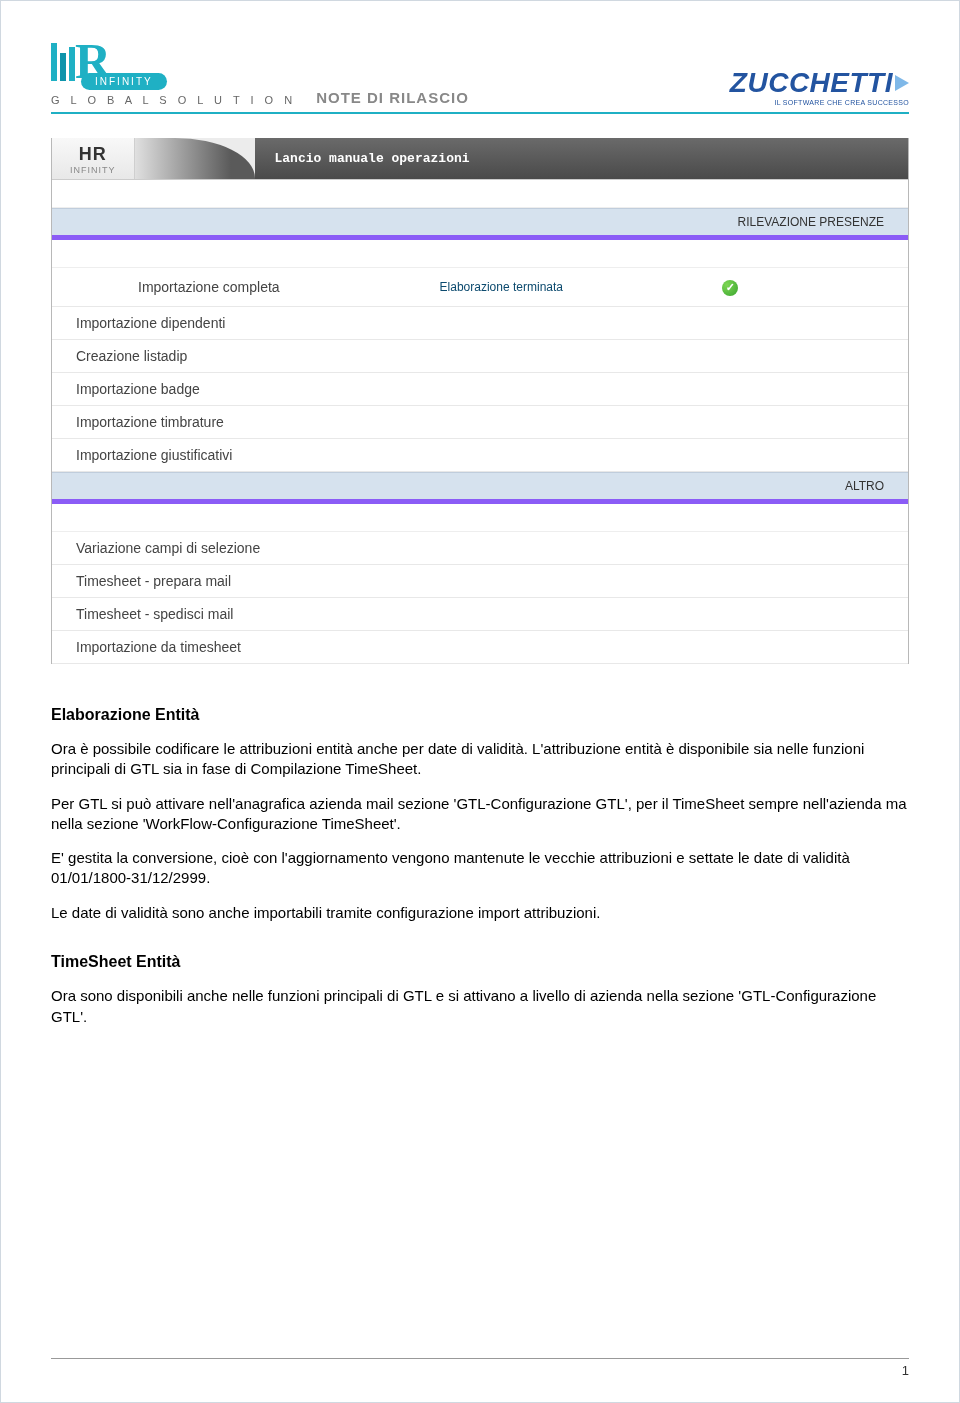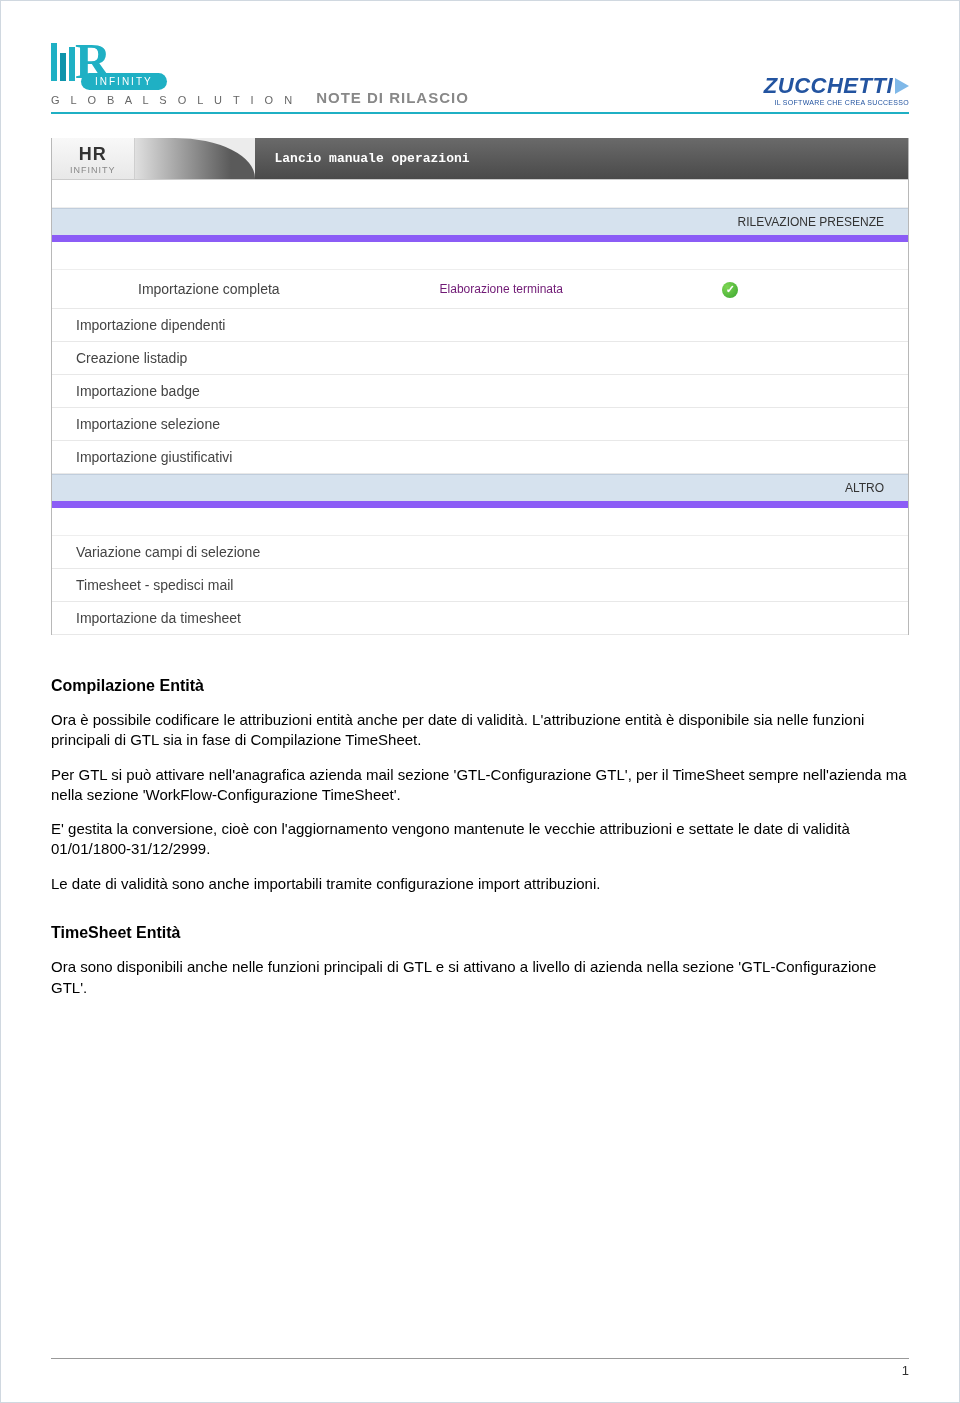--- a/index.html
+++ b/index.html
@@ -36,21 +36,21 @@
   .hr-r { font-size: 50px; font-weight: bold; color: #1fb0c4; font-family: Georgia, serif; line-height: 0.8; margin-left:-4px;}
   .hr-infinity {
     background: #1fb0c4; color: #fff; border-radius: 12px;
     font-size: 10px; padding: 3px 14px; letter-spacing: 2px;
     margin-top: -8px; margin-left: 30px;
   }
   .hr-tag { letter-spacing: 4px; font-size: 11px; color: #666; margin-top: 4px; }
   .doc-title { font-size: 15px; letter-spacing: 1px; color: #888; font-weight: bold; margin-top: 8px; }
   .zucchetti { display:flex; flex-direction:column; align-items:flex-end; }
   .zucchetti-main { display:flex; align-items:center; gap:2px;}
-  .z-text { font-size: 22px; font-weight: bold; font-style: italic; color: #2354a0; letter-spacing: 0.5px; }
+  .z-text { font-size: 28px; font-weight: bold; font-style: italic; color: #2354a0; letter-spacing: 0.5px; }
   .z-arrow { width:0; height:0; border-top:8px solid transparent; border-bottom:8px solid transparent; border-left:14px solid #7fb8e8;}
   .z-sub { font-size: 7px; color: #2354a0; letter-spacing: 0.3px; }
 
   
   .screenshot {
     border-left: 1px solid #b8b8b8;
     border-right: 1px solid #b8b8b8;
     margin-bottom: 40px;
     background: #fff;
   }
@@ -80,33 +80,33 @@
     padding-left: 20px;
     color: #fff; font-size: 13px; font-weight: bold; font-family: Liberation Mono, monospace;
   }
   .section-header-row {
     background: #d6e2ee;
     text-align: right;
     padding: 6px 24px;
     font-size: 12px;
     color: #333;
     border-top: 1px solid #c0cddc;
-    border-bottom: 7px solid #8b5cf6;
+    border-bottom: 5px solid #8b5cf6;
   }
   .blank-row { height: 28px; border-bottom: 1px solid #eee; }
   .status-row {
     display: flex;
     align-items: center;
     padding: 10px 24px;
     border-bottom: 1px solid #e8e8e8;
     font-size: 14px;
     color: #444;
   }
   .status-row .c1 { flex: 0 0 45%; padding-left: 62px; }
-  .status-row .c2 { flex: 0 0 35%; font-size: 12px; color:#701a75; }
+  .status-row .c2 { flex: 0 0 35%; font-size: 12px; color:#0c4a6e; }
   .status-row .c3 { flex: 0 0 20%; }
   .check-icon {
     display: inline-flex; width: 16px; height: 16px;
     background: radial-gradient(circle at 30% 30%, #7dd653, #3aa52f);
     border-radius: 50%;
     align-items: center; justify-content: center;
     color: #fff; font-size: 11px; font-weight: bold;
   }
   .op-row {
     padding: 8px 24px 8px 24px;
@@ -176,33 +176,34 @@
 
     <div class="status-row">
       <div class="c1">Importazione completa</div>
       <div class="c2">Elaborazione terminata</div>
       <div class="c3"><span class="check-icon">✓</span></div>
     </div>
 
     <div class="op-row">Importazione dipendenti</div>
     <div class="op-row">Creazione listadip</div>
     <div class="op-row">Importazione badge</div>
-    <div class="op-row">Importazione selezione</div>
+    <div class="op-row">Importazione timbrature</div>
     <div class="op-row">Importazione giustificativi</div>
 
     <div class="section-header-row">ALTRO</div>
     <div class="blank-row"></div>
 
     <div class="op-row">Variazione campi di selezione</div>
+    <div class="op-row">Timesheet - prepara mail</div>
     <div class="op-row">Timesheet - spedisci mail</div>
     <div class="op-row">Importazione da timesheet</div>
   </div>
 
   <div class="content">
-    <h2>Compilazione Entità</h2>
+    <h2>Elaborazione Entità</h2>
     <p>Ora è possibile codificare le attribuzioni entità anche per date di validità. L'attribuzione entità è disponibile sia nelle funzioni principali di GTL sia in fase di Compilazione TimeSheet.</p>
     <p>Per GTL si può attivare nell'anagrafica azienda mail sezione 'GTL-Configurazione GTL', per il TimeSheet sempre nell'azienda ma nella sezione 'WorkFlow-Configurazione TimeSheet'.</p>
     <p>E' gestita la conversione, cioè con l'aggiornamento vengono mantenute le vecchie attribuzioni e settate le date di validità 01/01/1800-31/12/2999.</p>
     <p>Le date di validità sono anche importabili tramite configurazione import attribuzioni.</p>
 
     <h2>TimeSheet Entità</h2>
     <p>Ora sono disponibili anche nelle funzioni principali di GTL e si attivano a livello di azienda nella sezione 'GTL-Configurazione GTL'.</p>
   </div>
 
   <div class="page-footer">

